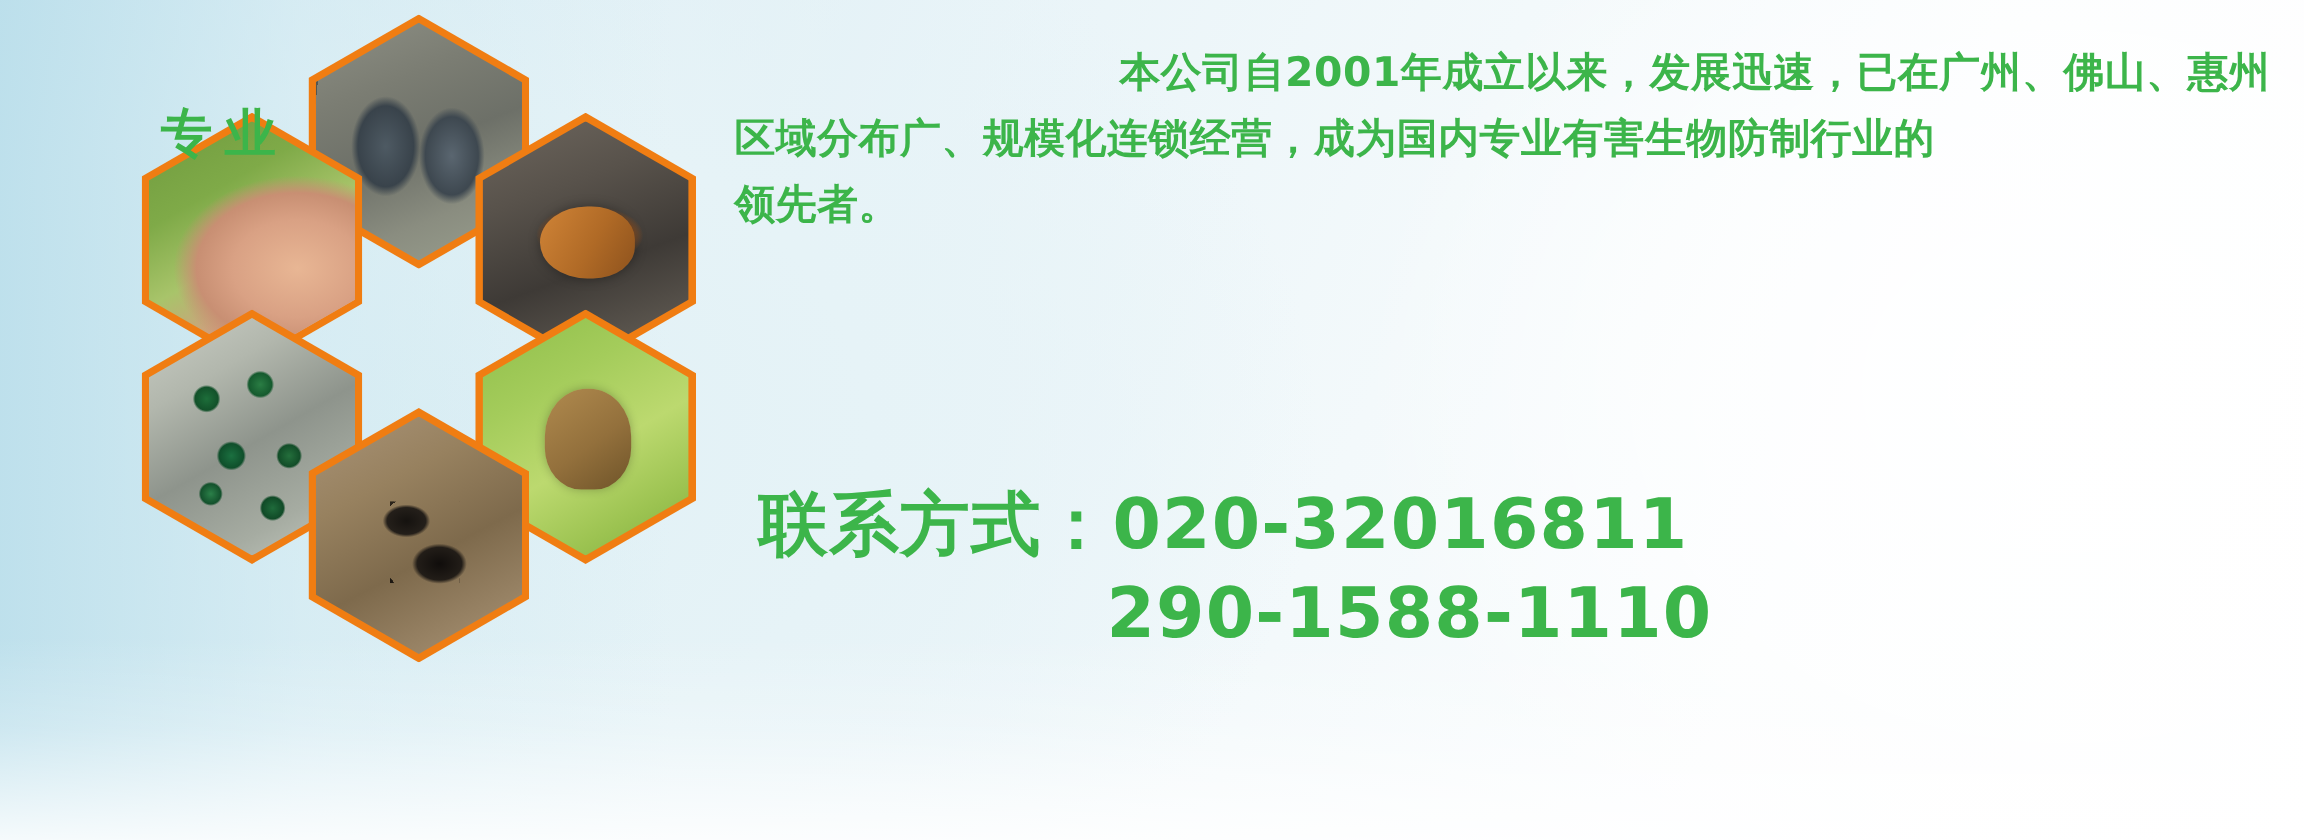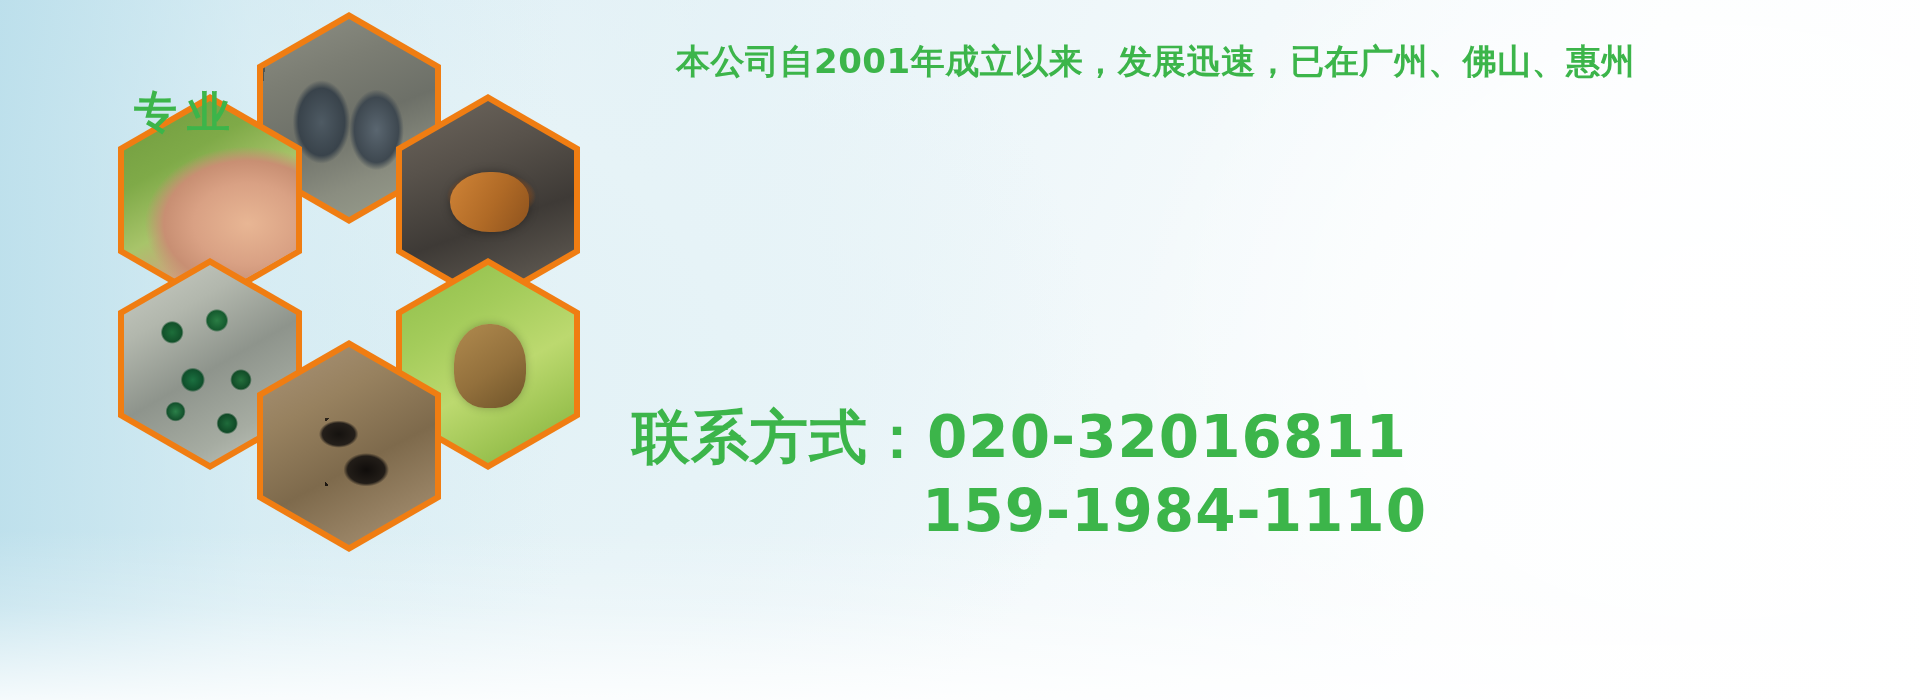--- a/index.html
+++ b/index.html
@@ -203,21 +203,21 @@
   #intro-paragraph {
     color: #3cb54a;
     font-size: 34px;
     font-weight: bold;
     line-height: 55px;
     letter-spacing: 0.5px;
     font-family: "DejaVu Sans", "Liberation Sans", sans-serif;
     white-space: nowrap;
   }
   #intro-paragraph .line { display: block; }
-  #intro-paragraph .line.first { text-indent: 64px; }
+  #intro-paragraph .line.first { text-indent: 64px; text-align: right; }
 
   #contact-block {
     position: absolute;
     left: 632px;
     top: 400px;
     width: 1280px;
     color: #3cb54a;
     font-family: "DejaVu Sans", "Liberation Sans", sans-serif;
     font-weight: bold;
   }
@@ -286,21 +286,23 @@
       <div id="hex-label-text">
         <span class="ln">专业</span>
       </div>
     </div>
 
   </div>
 
   <div id="copy">
     <div id="intro-paragraph">
       <span class="line first">本公司自2001年成立以来，发展迅速，已在广州、佛山、惠州</span>
+      <span class="line">区域分布广、规模化连锁经营，成为国内专业有害生物防制行业的</span>
+      <span class="line">领先者。</span>
     </div>
   </div>
 
   <div id="contact-block">
     <div id="contact-line-1"><span>联系方式：</span><span>020-32016811</span></div>
-    <div id="contact-line-2"><span>159-1984-1110</span></div>
+    <div id="contact-line-2"><span>290-1588-1110</span></div>
   </div>
 
 </div>
 
 </body></html>

